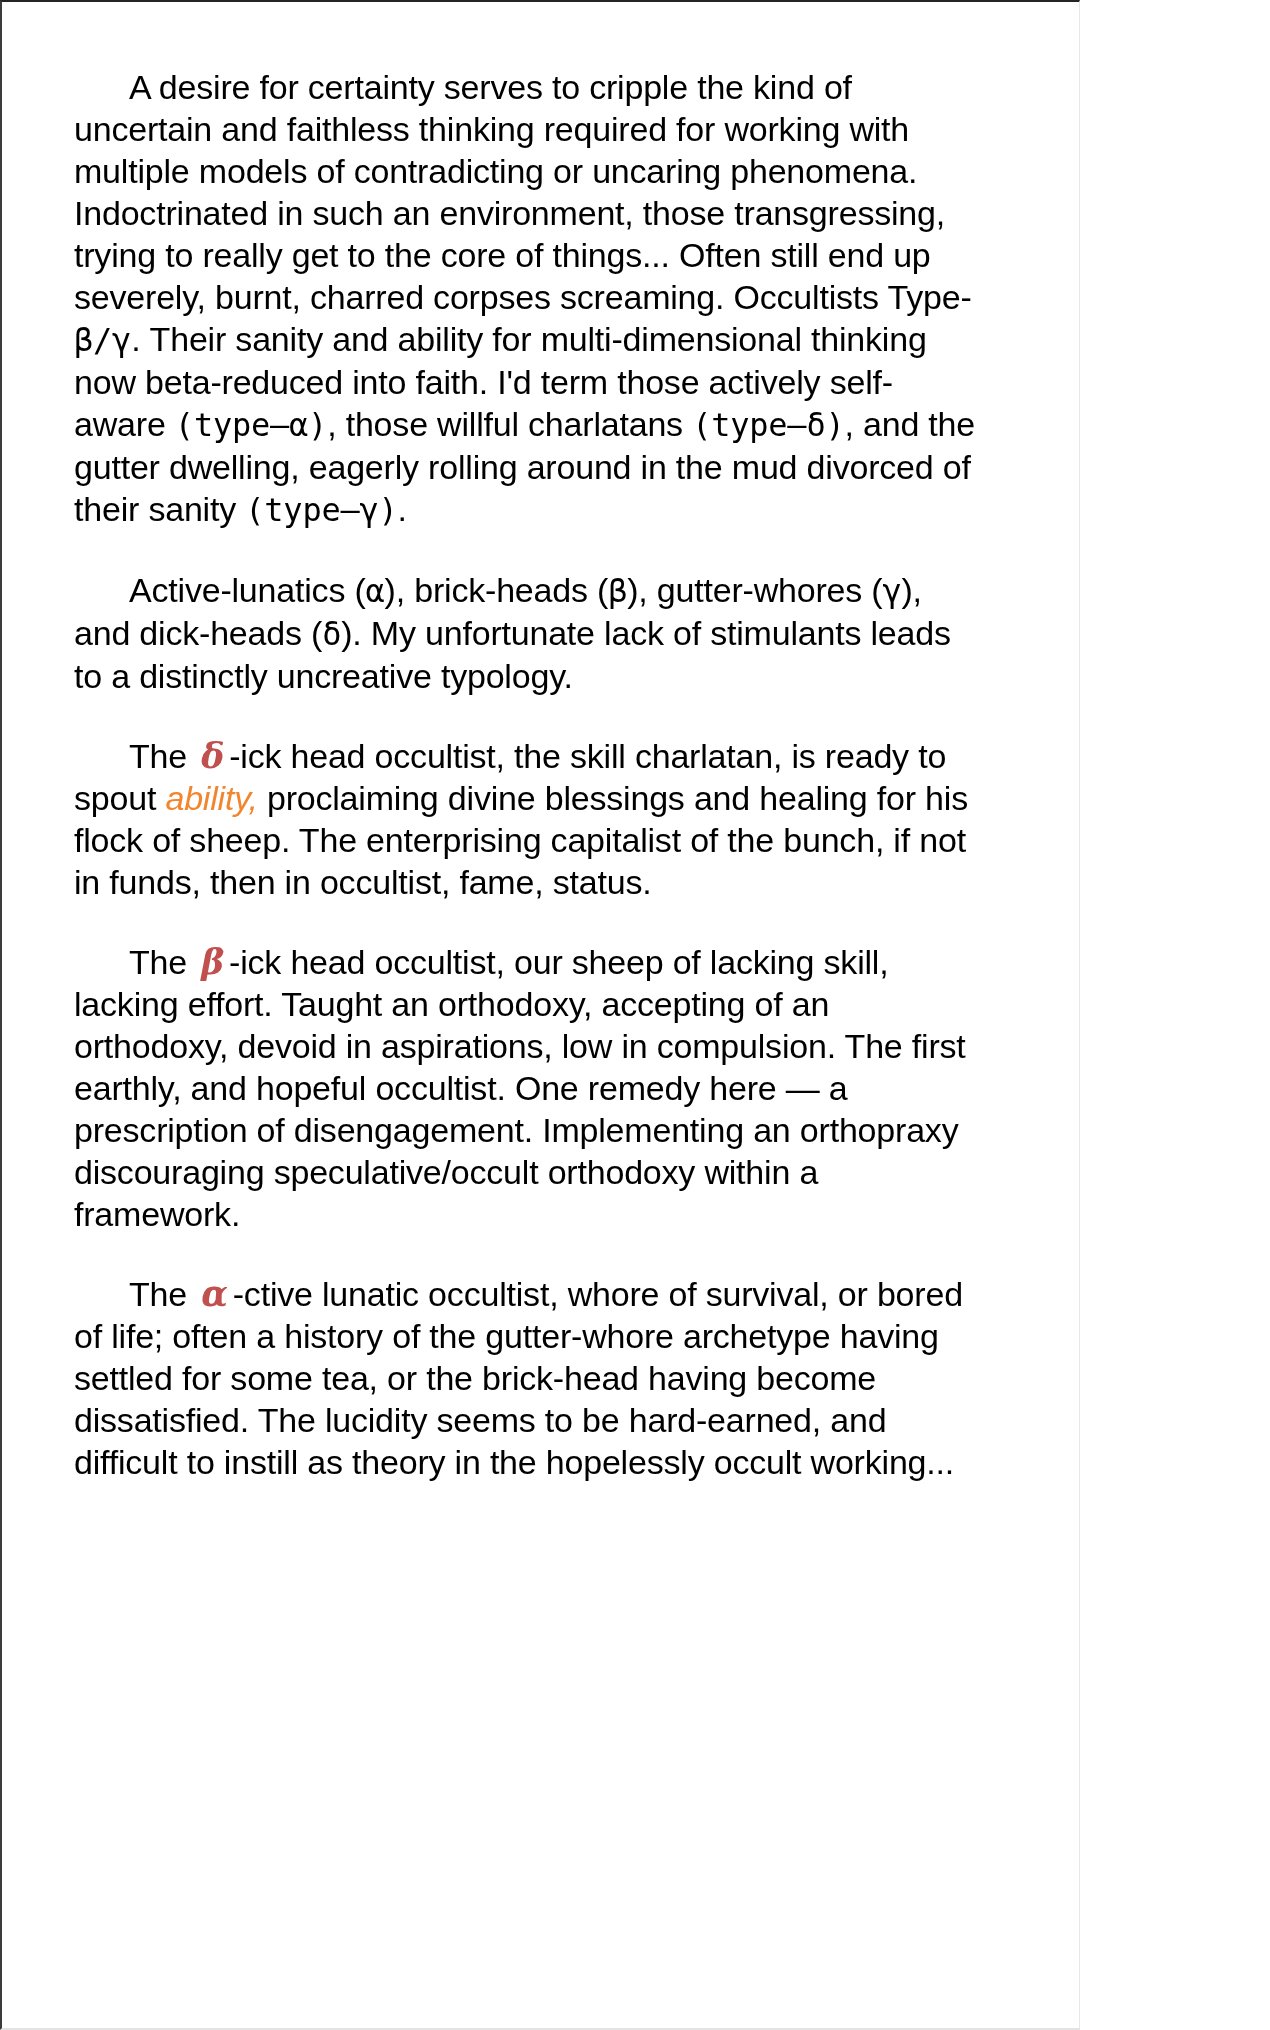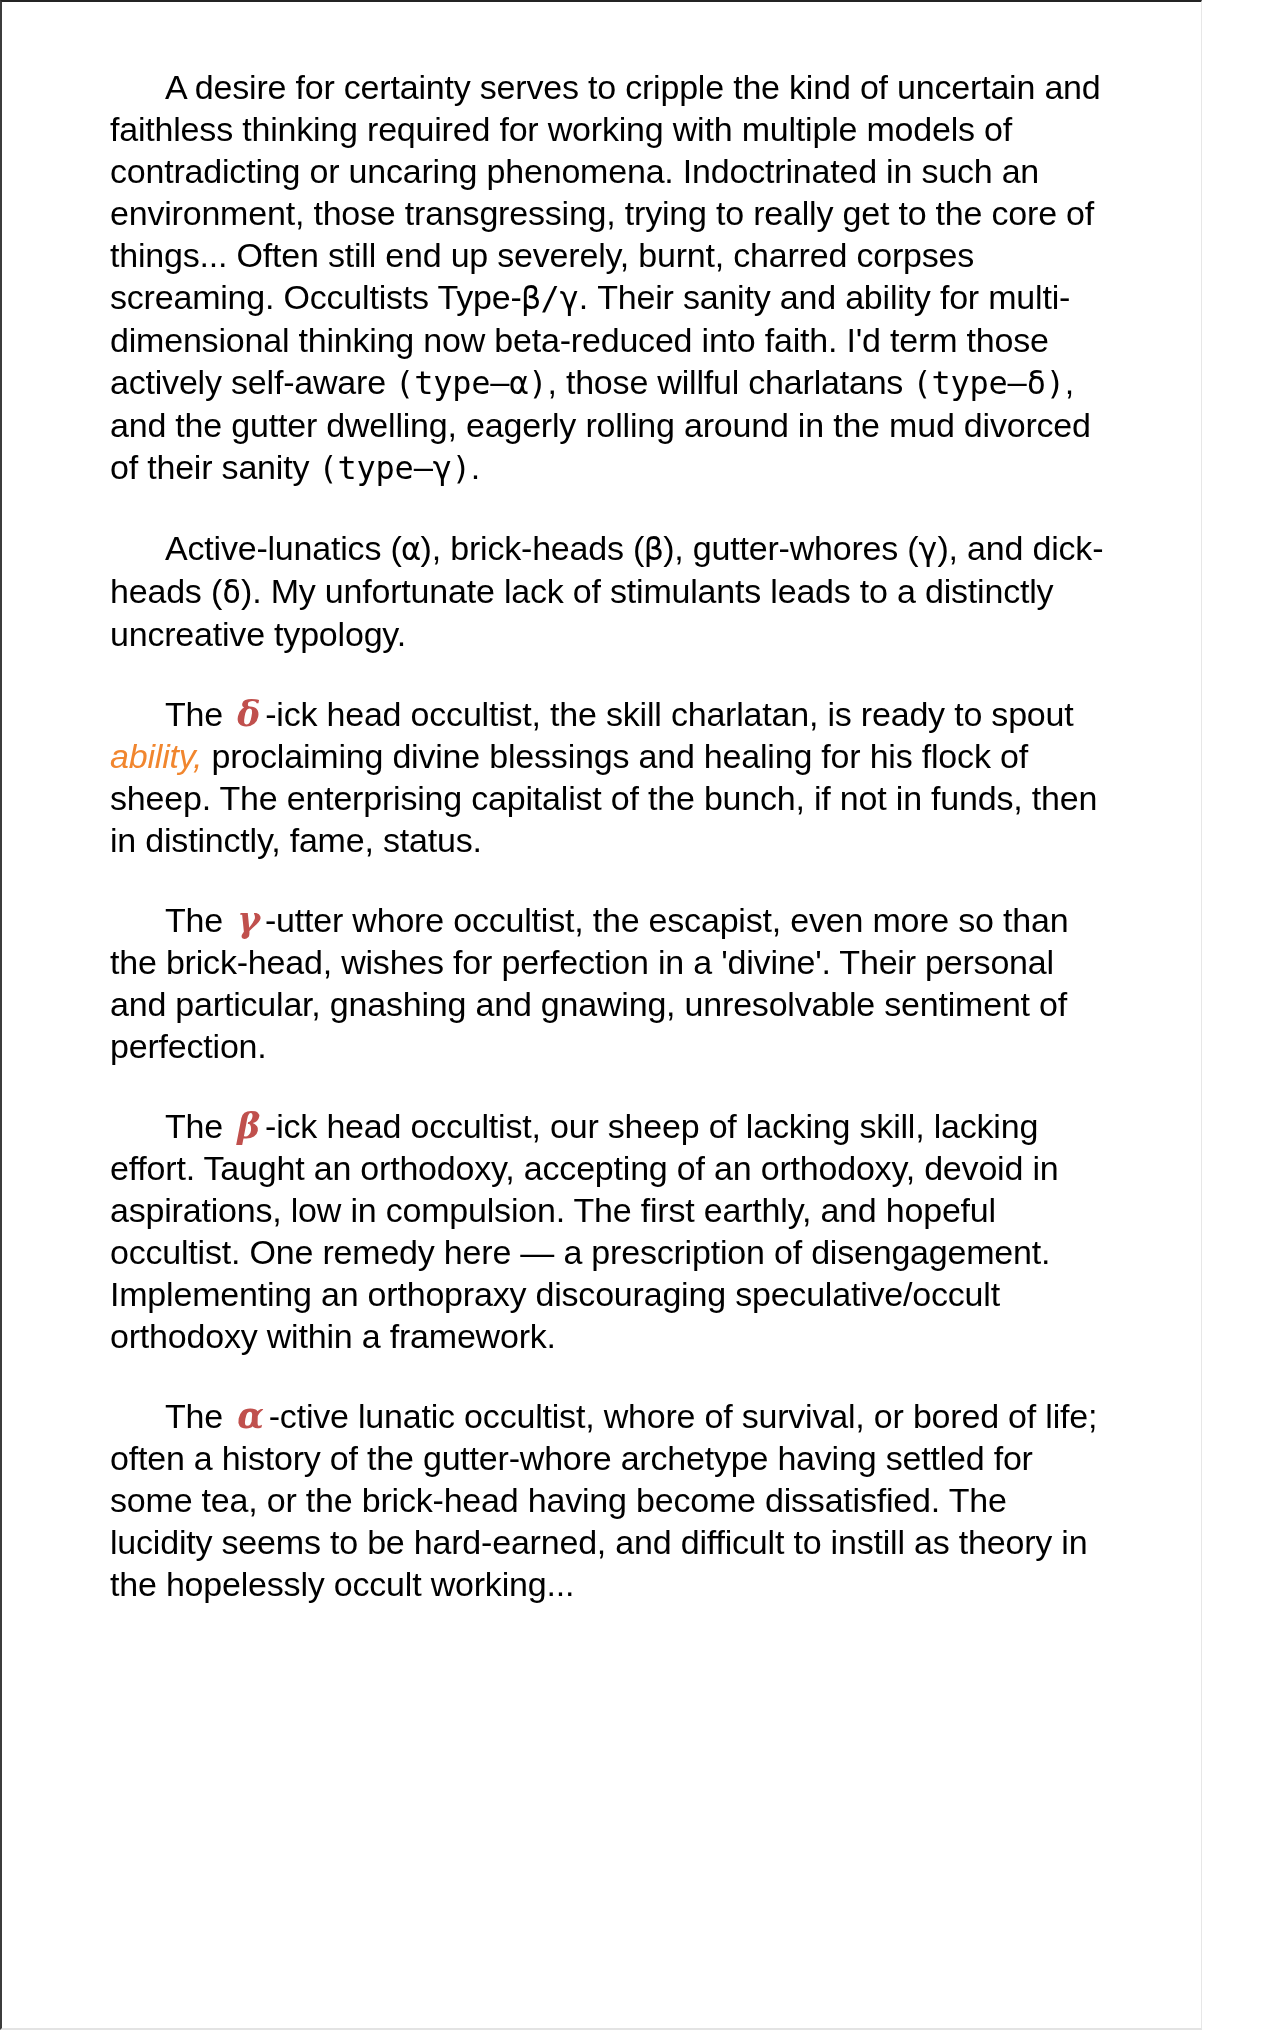--- a/index.html
+++ b/index.html
@@ -8,30 +8,29 @@
     --accent-orange: #f1862e;
     --page-bg: #ffffff;
   }
   html, body {
     margin: 0;
     padding: 0;
     background: #ffffff;
   }
   .page {
     position: relative;
-    width: 1202px;
+    width: 1080px;
     height: 2030px;
     box-sizing: border-box;
     background: var(--page-bg);
     border-top: 2px solid #242424;
     border-left: 2px solid #3c3c3c;
     border-right: 1px solid #e7e7e7;
     border-bottom: 2px solid #e3e3e3;
     overflow: hidden;
-    padding-left: 36px;
   }
   .article {
     box-sizing: border-box;
     padding: 64px 96px 0 72px;
     font-family: "Liberation Sans", sans-serif;
     font-size: 34px;
     line-height: 42px;
     letter-spacing: -0.2px;
     color: var(--text-color);
   }
@@ -60,18 +59,17 @@
     text-decoration: none;
   }
 </style>
 </head>
 <body>
 
 <div class="page">
   <article class="article">
       <p><span class="seg-body">A desire for certainty serves to cripple the kind of uncertain and faithless thinking required for working with multiple models of contradicting or uncaring phenomena. Indoctrinated in such an environment, those transgressing, trying to really get to the core of things... Often still end up severely, burnt, charred corpses screaming. Occultists Type-</span><span class="seg-greek">β/γ</span><span class="seg-body">. Their sanity and ability for multi-dimensional thinking now beta-reduced into faith. I'd term those actively self-aware </span><span class="seg-mono">(type–α)</span><span class="seg-body">, those willful charlatans </span><span class="seg-mono">(type–δ)</span><span class="seg-body">, and the gutter dwelling, eagerly rolling around in the mud divorced of their sanity </span><span class="seg-mono">(type–γ)</span><span class="seg-body">.</span></p>
       <p><span class="seg-body">Active-lunatics (</span><span class="seg-greek">α</span><span class="seg-body">), brick-heads (</span><span class="seg-greek">β</span><span class="seg-body">), gutter-whores (</span><span class="seg-greek">γ</span><span class="seg-body">), and dick-heads (</span><span class="seg-greek">δ</span><span class="seg-body">). My unfortunate lack of stimulants leads to a distinctly uncreative typology.</span></p>
-      <p><span class="seg-body">The </span><span class="seg-red">δ</span><span class="seg-body">-ick head occultist, the skill charlatan, is ready to spout </span><a href="#" class="seg-link">ability,</a><span class="seg-body"> proclaiming divine blessings and healing for his flock of sheep. The enterprising capitalist of the bunch, if not in funds, then in distinctly, fame, status.</span></p>
-      <p><span class="seg-body">The </span><span class="seg-red">γ</span><span class="seg-body">-utter whore occultist, the escapist, even more so than the brick-head, wishes for perfection in a 'divine'. Their personal and particular, gnashing and gnawing, unresolvable sentiment of perfection.</span></p>
+      <p><span class="seg-body">The </span><span class="seg-red">δ</span><span class="seg-body">-ick head occultist, the skill charlatan, is ready to spout </span><a href="#" class="seg-link">ability,</a><span class="seg-body"> proclaiming divine blessings and healing for his flock of sheep. The enterprising capitalist of the bunch, if not in funds, then in occultist, fame, status.</span></p>
       <p><span class="seg-body">The </span><span class="seg-red">β</span><span class="seg-body">-ick head occultist, our sheep of lacking skill, lacking effort. Taught an orthodoxy, accepting of an orthodoxy, devoid in aspirations, low in compulsion. The first earthly, and hopeful occultist. One remedy here — a prescription of disengagement. Implementing an orthopraxy discouraging speculative/occult orthodoxy within a framework.</span></p>
       <p><span class="seg-body">The </span><span class="seg-red">α</span><span class="seg-body">-ctive lunatic occultist, whore of survival, or bored of life; often a history of the gutter-whore archetype having settled for some tea, or the brick-head having become dissatisfied. The lucidity seems to be hard-earned, and difficult to instill as theory in the hopelessly occult working...</span></p>
     </article>
 </div>
 
 </body></html>

